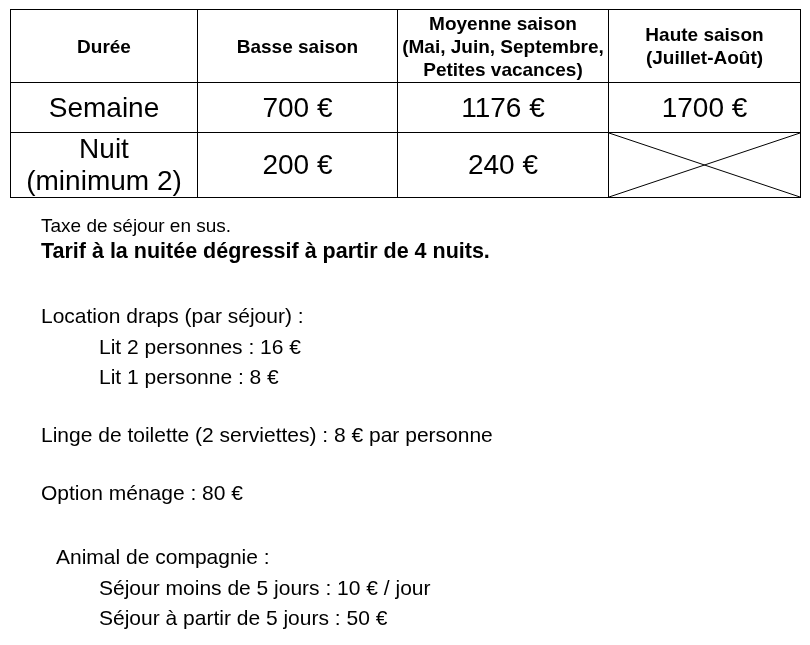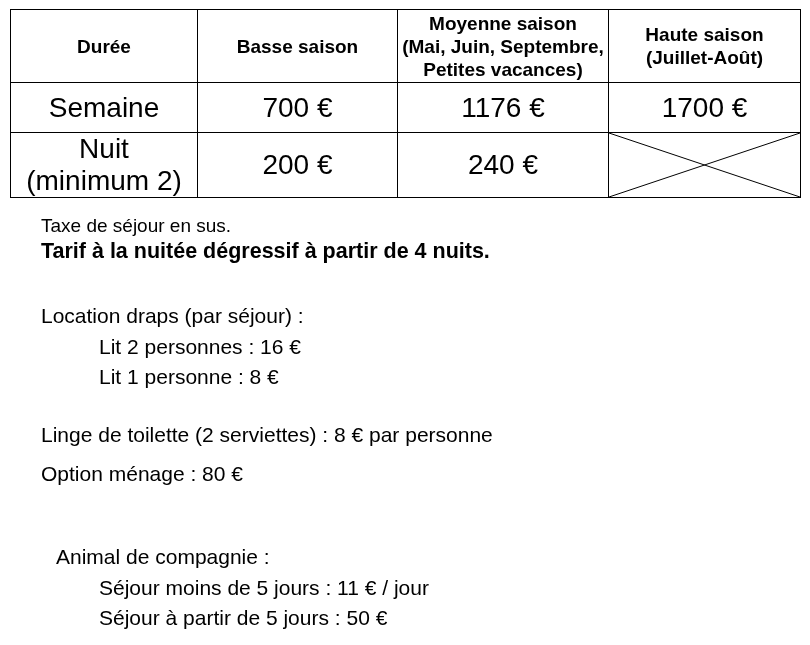--- a/index.html
+++ b/index.html
@@ -81,21 +81,21 @@
   }
   .note-line.indent {
     left: 99px;
   }
   .t-taxe    { top: 213px; }
   .t-tarif   { top: 238px; }
   .t-loc     { top: 303px; }
   .t-lit2    { top: 334px; }
   .t-lit1    { top: 364px; }
   .t-linge   { top: 422px; }
-  .t-menage  { top: 461px; }
+  .t-menage  { top: 480px; }
   .t-animal  { top: 544px; margin-left: 15px; }
   .t-sejour1 { top: 575px; }
   .t-sejour2 { top: 605px; }
 </style>
 </head>
 <body>
 
 <div class="page">
 
   <table class="pricing">
@@ -140,16 +140,16 @@
 
   <div class="note-line t-loc">Location draps (par séjour) :</div>
   <div class="note-line indent t-lit2">Lit 2 personnes : 16 €</div>
   <div class="note-line indent t-lit1">Lit 1 personne : 8 €</div>
 
   <div class="note-line t-linge">Linge de toilette (2 serviettes) : 8 € par personne</div>
 
   <div class="note-line t-menage">Option ménage : 80 €</div>
 
   <div class="note-line t-animal">Animal de compagnie :</div>
-  <div class="note-line indent t-sejour1">Séjour moins de 5 jours : 11 € / jour</div>
+  <div class="note-line indent t-sejour1">Séjour moins de 5 jours : 10 € / jour</div>
   <div class="note-line indent t-sejour2">Séjour à partir de 5 jours : 50 €</div>
 
 </div>
 
 </body></html>

